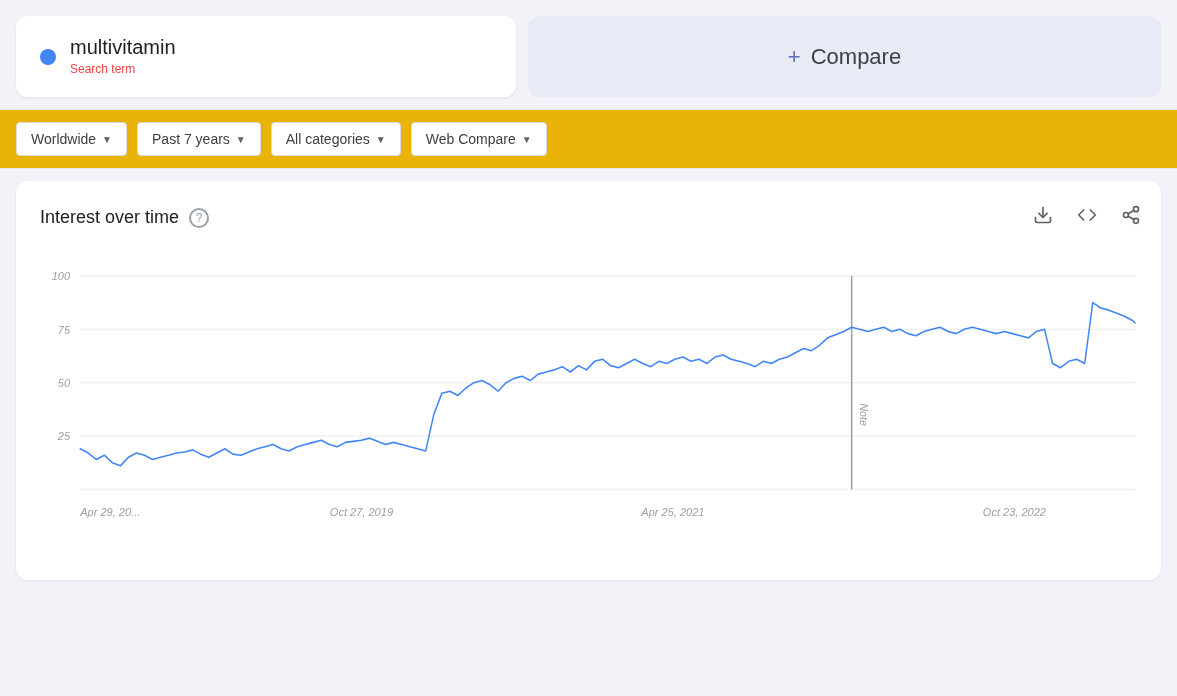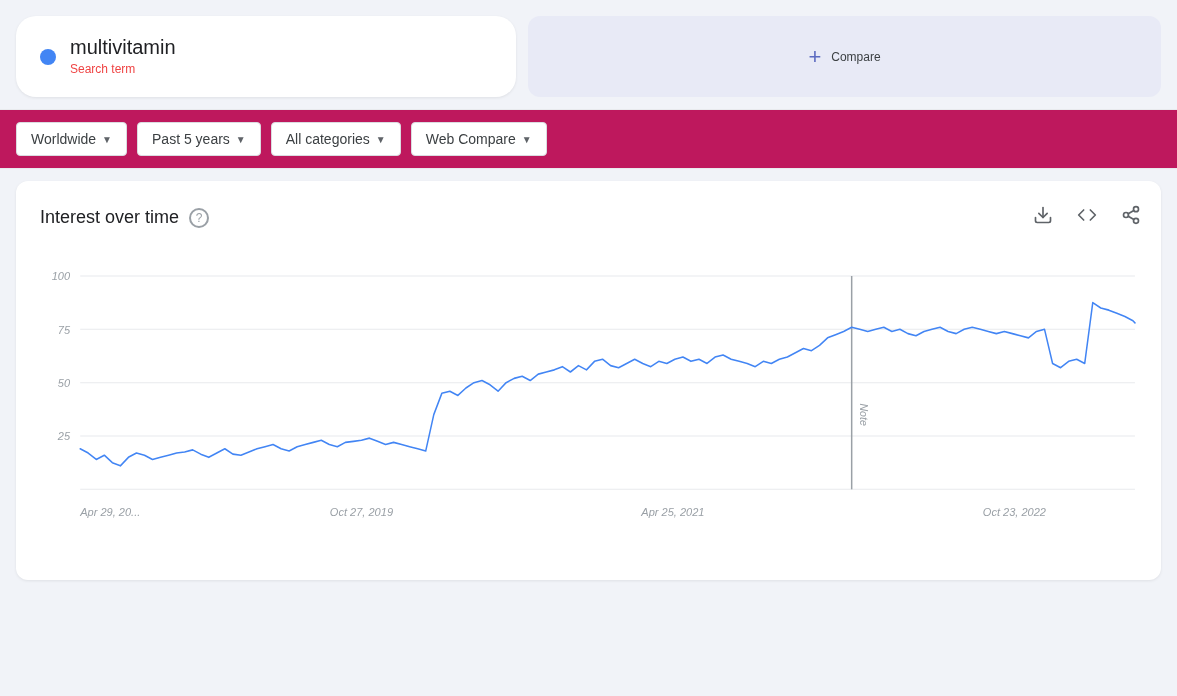--- a/index.html
+++ b/index.html
@@ -11,21 +11,21 @@
     }
 
     .top-section {
       display: flex;
       gap: 12px;
       padding: 16px 16px 12px 16px;
     }
 
     .search-card {
       background: #fff;
-      border-radius: 20px;
+      border-radius: 12px;
       padding: 20px 24px;
       flex: 0 0 500px;
       display: flex;
       align-items: center;
       gap: 14px;
       box-shadow: 0 1px 3px rgba(0,0,0,0.08);
     }
 
     .search-dot {
       width: 16px;
@@ -58,27 +58,27 @@
       padding: 20px;
     }
 
     .compare-plus {
       font-size: 22px;
       color: #5c6bc0;
       font-weight: 300;
     }
 
     .compare-label {
-      font-size: 12px;
+      font-size: 22px;
       color: #3c4043;
       font-weight: 500;
     }
 
     .filters-bar {
-      background: #be185d;
+      background: #eab308;
       padding: 12px 16px;
       display: flex;
       gap: 10px;
       align-items: center;
       border-top: 1px solid #e8eaed;
       border-bottom: 1px solid #e8eaed;
       margin: 0;
     }
 
     .filter-btn {
@@ -215,21 +215,21 @@
     <span class="compare-label">Compare</span>
   </div>
 </div>
 
 <div class="filters-bar">
   <button class="filter-btn">
     <span>Worldwide</span>
     <span class="filter-arrow">▼</span>
   </button>
   <button class="filter-btn">
-    <span>Past 5 years</span>
+    <span>Past 7 years</span>
     <span class="filter-arrow">▼</span>
   </button>
   <button class="filter-btn">
     <span>All categories</span>
     <span class="filter-arrow">▼</span>
   </button>
   <button class="filter-btn">
     <span>Web Compare</span>
     <span class="filter-arrow">▼</span>
   </button>

